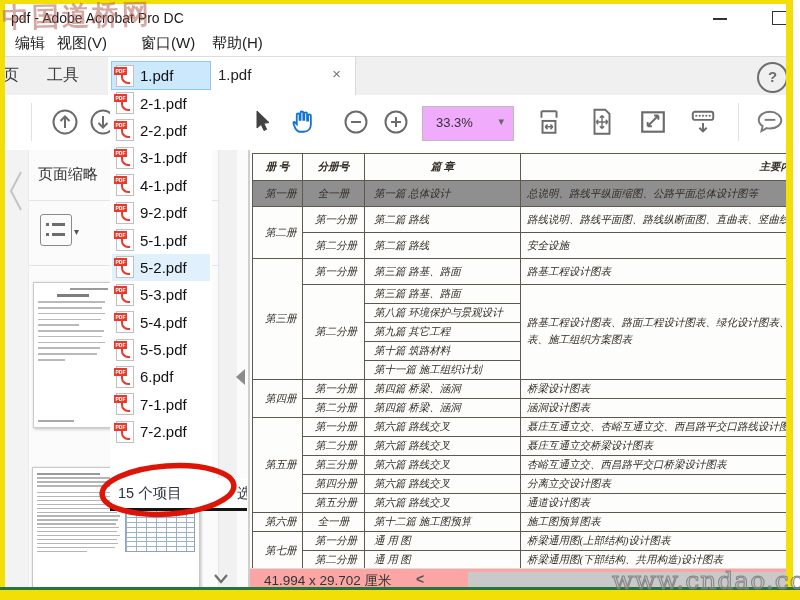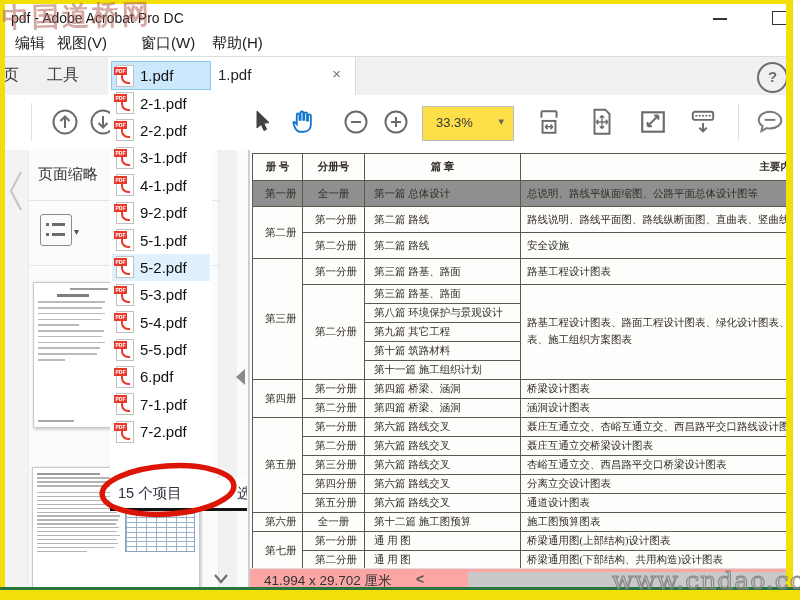--- a/index.html
+++ b/index.html
@@ -33,21 +33,21 @@
   #doc-tab .lbl{position:absolute;left:110px;top:9px;font-size:15px;color:#222;}
   #doc-tab .cls{position:absolute;right:14px;top:8px;font-size:15px;color:#777;}
   #help-btn{position:absolute;left:752px;top:5px;width:27px;height:27px;border:2.5px solid #6e6e6e;
     border-radius:50%;text-align:center;font-size:15px;font-weight:bold;color:#6e6e6e;line-height:26px;}
 
   
   #toolbar{position:absolute;left:5px;top:95px;width:781px;height:55px;background:#fff;
     border-bottom:1px solid #cfcfcf;}
   .tdiv{position:absolute;top:8px;width:1px;height:38px;background:#e0e0e0;}
   .ticon{position:absolute;}
-  #zoom-box{position:absolute;left:417px;top:11px;width:90px;height:33px;border:1px solid #bbb;background:#fde047;}
+  #zoom-box{position:absolute;left:417px;top:11px;width:90px;height:33px;border:1px solid #bbb;background:#f0abfc;}
   #zoom-box .zv{position:absolute;left:13px;top:8px;font-size:13px;color:#333;}
   #zoom-box .caret{position:absolute;right:9px;top:8px;font-size:11px;color:#666;}
 
   
   #sidebar{position:absolute;left:5px;top:150px;width:245px;height:440px;background:#fbfbfb;}
   #side-strip{position:absolute;left:0;top:0;width:23px;height:440px;background:#f3f3f3;border-right:1px solid #ebebeb;}
   #panel-title{position:absolute;left:33px;top:15px;font-size:15px;color:#333;}
   .hline{position:absolute;background:#e4e4e4;height:1px;}
   #opt-btn{position:absolute;left:35px;top:64px;width:30px;height:30px;border:1px solid #8a8a8a;border-radius:3px;}
   #opt-btn .r{position:absolute;left:5px;height:2.5px;background:#6c6c6c;}
@@ -59,21 +59,21 @@
   #side-scroll{position:absolute;left:213px;top:0;width:18px;height:440px;background:#f1f1f1;border-left:1px solid #e6e6e6;}
   #scroll-down{position:absolute;left:-12px;top:418px;width:28px;height:20px;}
   #collapse-tri{position:absolute;left:231px;top:219px;width:0;height:0;
     border-top:8px solid transparent;border-bottom:8px solid transparent;border-right:9px solid #8b8b8b;}
   #side-border{position:absolute;left:243px;top:0;width:2px;height:440px;background:#cfcfcf;}
 
   
   #document{position:absolute;left:250px;top:150px;width:536px;height:418px;background:#fdfdfb;overflow:hidden;}
   #doc-table{position:absolute;left:2px;top:3px;border-collapse:collapse;table-layout:fixed;width:788px;
     font-family:"Liberation Serif",serif;font-size:10.5px;color:#332c24;}
-  #doc-table td,#doc-table th{border:1px solid #5f584c;padding:1px 12px;overflow:hidden;white-space:nowrap;}
+  #doc-table td,#doc-table th{border:1px solid #5f584c;padding:1px 12px;overflow:hidden;white-space:nowrap;font-style:italic;}
   #doc-table th{height:24px;font-weight:bold;text-align:center;}
   #doc-table tbody tr{height:19px;}
   #doc-table tbody tr:nth-child(-n+4){height:26px;}
   #doc-table .c0,#doc-table .c1{text-align:center;}
   #doc-table .c2{text-align:left;padding-left:9px;}
   #doc-table .c3{text-align:left;padding-left:6px;}
   #doc-table tr.gray td{background:#8f8f8f;}
   #doc-table td.narrow{white-space:normal;line-height:1.6;}
   #doc-table td.narrow div{width:340px;}
 

